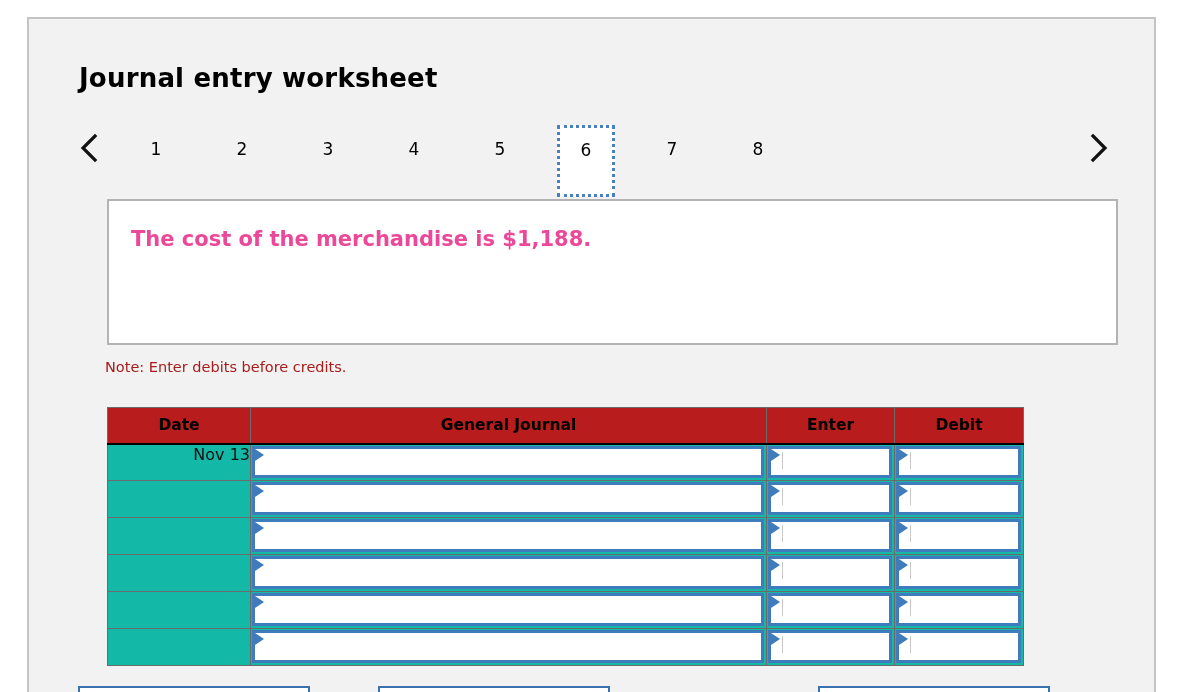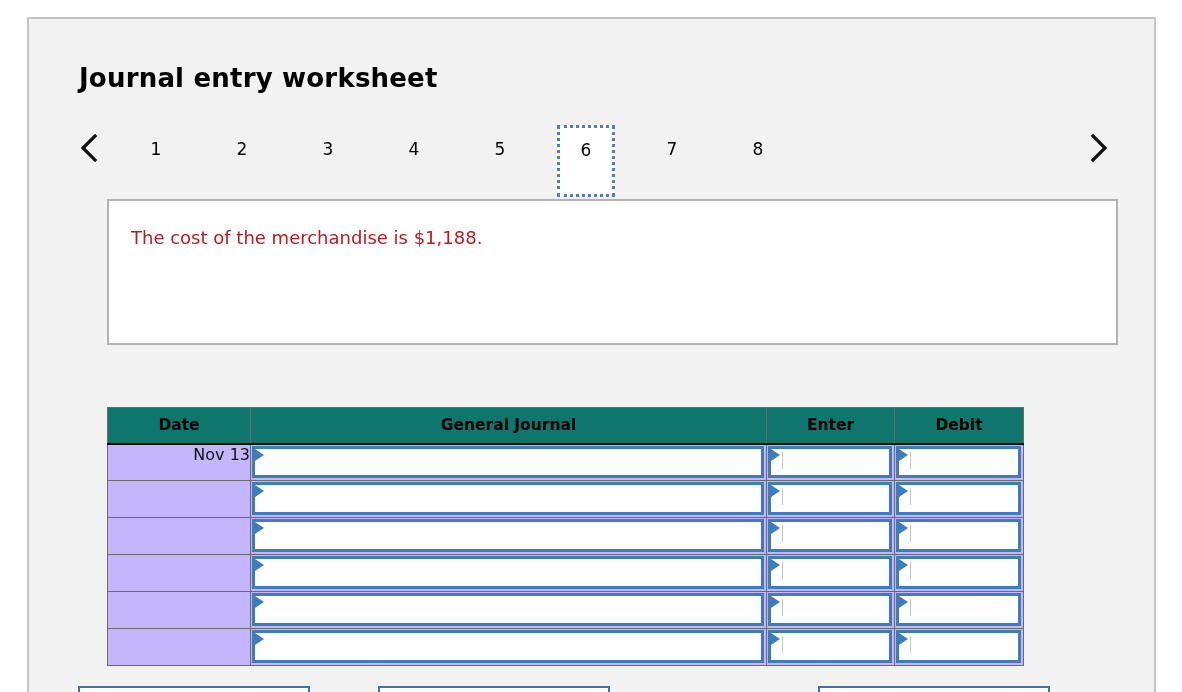--- a/index.html
+++ b/index.html
@@ -99,23 +99,24 @@
     top: 180px;
     width: 1011px;
     height: 146px;
     background: #ffffff;
     border: 2px solid #b3b3b3;
   }
   .prompt-text {
     position: absolute;
     left: 22px;
     top: 26px;
-    font-size: 18px;
-    color: #b91c1c;
+    font-size: 21px;
+    color: #ec4899;
     white-space: nowrap;
+    font-weight: bold;
   }
 
   
   .note {
     position: absolute;
     left: 76px;
     top: 340px;
     font-size: 14.5px;
     color: #a81c1c;
     white-space: nowrap;
@@ -124,35 +125,35 @@
   
   .jtable {
     position: absolute;
     left: 78px;
     top: 388px;
     width: 916px;
     border-collapse: collapse;
     table-layout: fixed;
   }
   .jtable th {
-    background: #0f766e;
+    background: #b91c1c;
     color: #000000;
     font-size: 15.5px;
     font-weight: bold;
     height: 36px;
     border: 1px solid #6b6b6b;
     border-bottom: 2px solid #000000;
     text-align: center;
     padding: 0;
   }
   .jtable td {
     border: 1px solid #6b6b6b;
     height: 37px;
     padding: 0;
-    background: #c4b5fd;
+    background: #14b8a6;
     vertical-align: top;
   }
   .col-date   { width: 143px; }
   .col-gj     { width: 516px; }
   .col-debit  { width: 128px; }
   .col-credit { width: 129px; }
 
   .date-cell {
     text-align: right;
     font-size: 16px;
@@ -237,20 +238,21 @@
         <svg width="20" height="30" viewBox="0 0 20 30" aria-hidden="true">
           <polyline points="5,3 17,15 5,27" fill="none" stroke="#111111" stroke-width="3.2" stroke-linecap="square" stroke-linejoin="miter"></polyline>
         </svg>
       </div>
     </div>
 
     <div class="promptbox">
       <div class="prompt-text">The cost of the merchandise is $1,188.</div>
     </div>
 
+    <div class="note">Note: Enter debits before credits.</div>
 
     <table class="jtable">
       <colgroup>
         <col class="col-date">
         <col class="col-gj">
         <col class="col-debit">
         <col class="col-credit">
       </colgroup>
       <thead>
         <tr>

